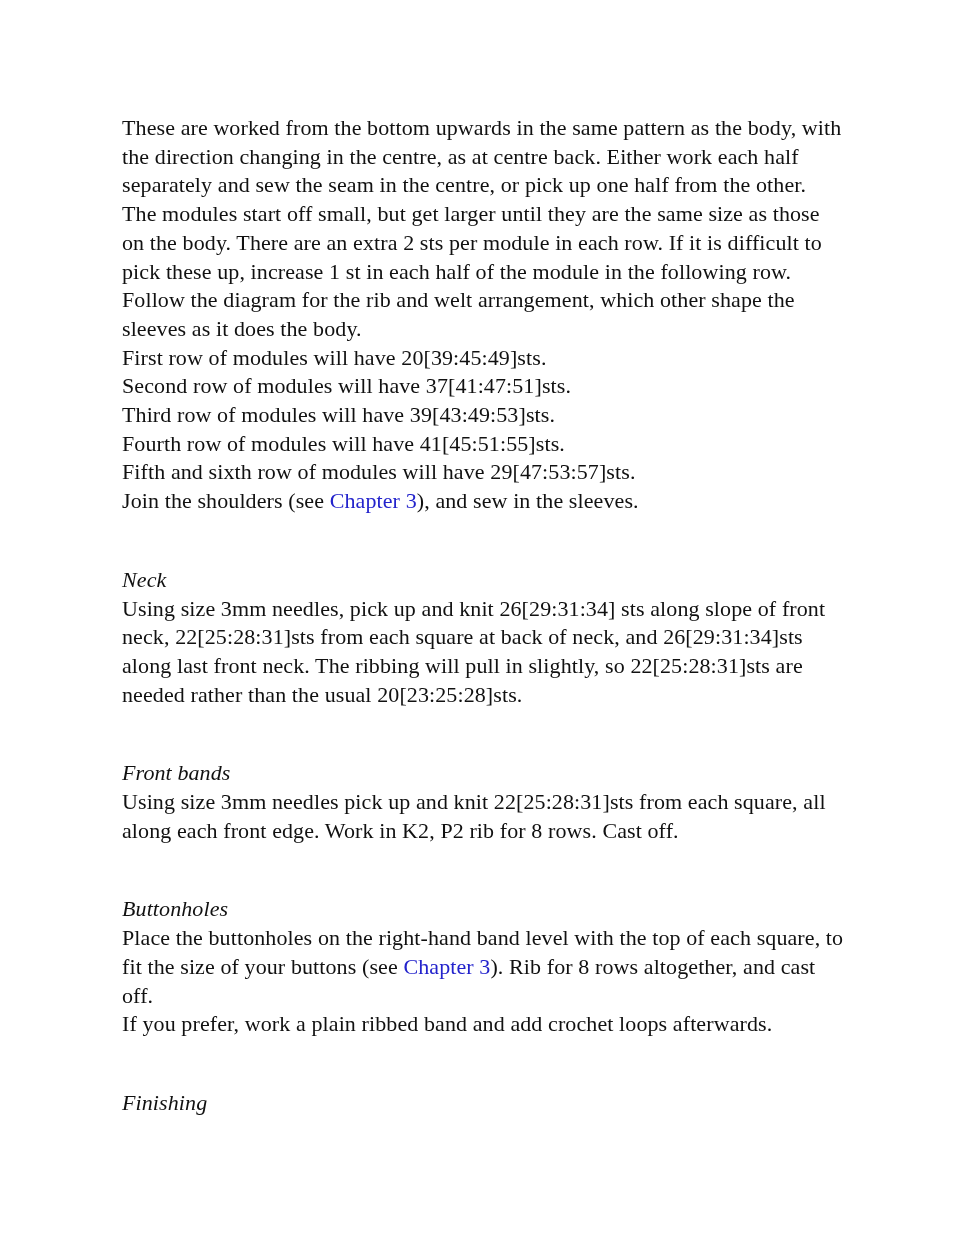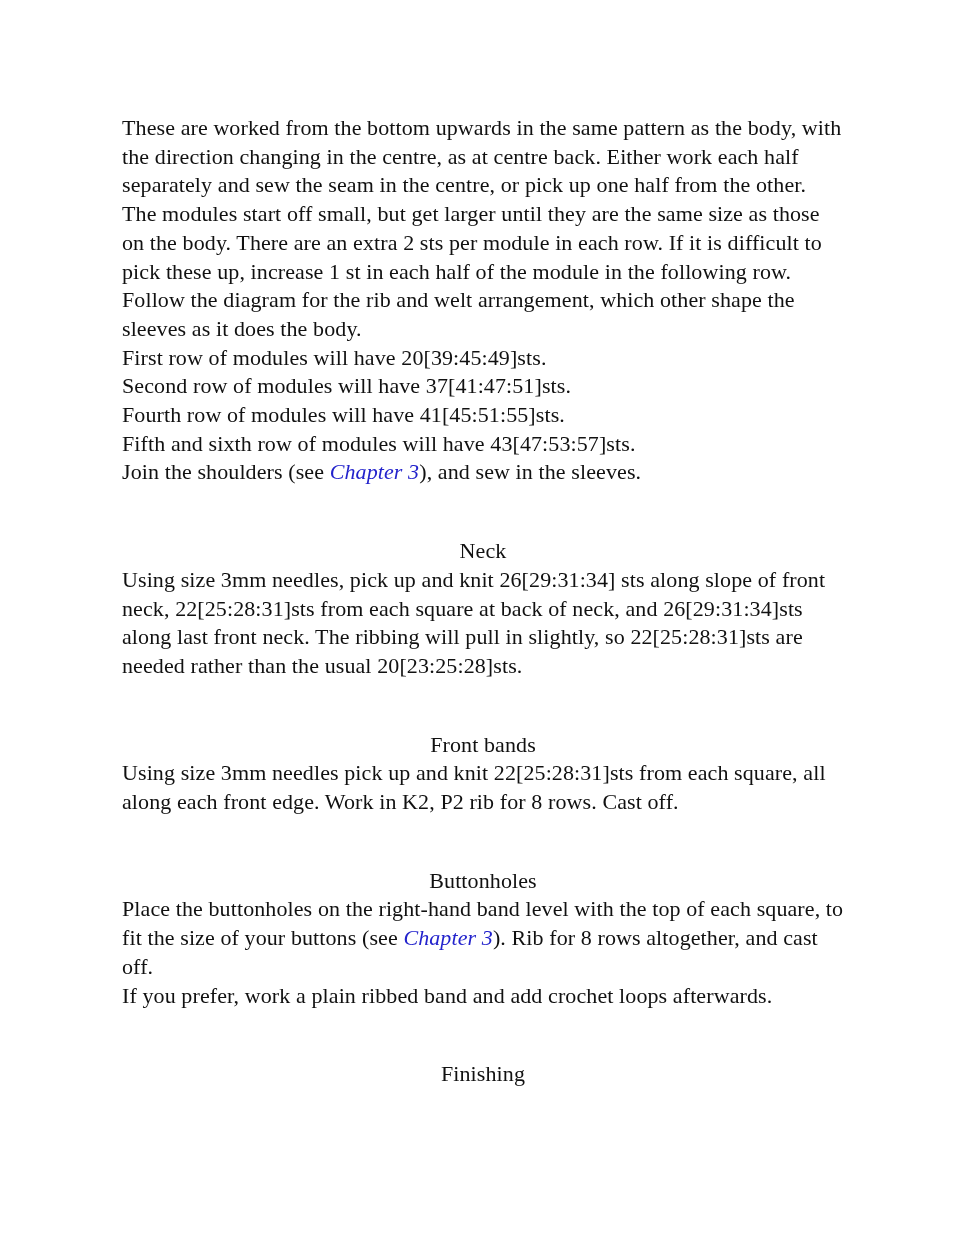--- a/index.html
+++ b/index.html
@@ -25,42 +25,42 @@
     margin: 0;
     font-size: 22px;
     line-height: 28.7px;
     letter-spacing: 0.1px;
   }
   h2.section-heading {
     margin: 50px 0 0 0;
     font-size: 22px;
     line-height: 28.7px;
     font-weight: normal;
+    font-style: italic;
     letter-spacing: 0.1px;
-    text-align: center;
   }
   a.chapter-link {
     color: var(--link-color);
     text-decoration: none;
     cursor: pointer;
-    font-style: italic;
   }
 </style>
 </head>
 <body>
 
 <div class="page">
   <div class="content">
     <div>
         <p class="para"><span>These are worked from the bottom upwards in the same pattern as the body, with the direction changing in the centre, as at centre back. Either work each half separately and sew the seam in the centre, or pick up one half from the other. The modules start off small, but get larger until they are the same size as those on the body. There are an extra 2 sts per module in each row. If it is difficult to pick these up, increase 1 st in each half of the module in the following row.</span></p>
         <p class="para"><span>Follow the diagram for the rib and welt arrangement, which other shape the sleeves as it does the body.</span></p>
         <p class="para"><span>First row of modules will have 20[39:45:49]sts.</span></p>
         <p class="para"><span>Second row of modules will have 37[41:47:51]sts.</span></p>
+        <p class="para"><span>Third row of modules will have 39[43:49:53]sts.</span></p>
         <p class="para"><span>Fourth row of modules will have 41[45:51:55]sts.</span></p>
-        <p class="para"><span>Fifth and sixth row of modules will have 43[47:53:57]sts.</span></p>
+        <p class="para"><span>Fifth and sixth row of modules will have 29[47:53:57]sts.</span></p>
         <p class="para"><span>Join the shoulders (see </span><a class="chapter-link" href="#">Chapter 3</a><span>), and sew in the sleeves.</span></p>
       </div>
     <div>
         <section>
           <h2 class="section-heading">Neck</h2>
           <p class="para"><span>Using size 3mm needles, pick up and knit 26[29:31:34] sts along slope of front neck, 22[25:28:31]sts from each square at back of neck, and 26[29:31:34]sts along last front neck. The ribbing will pull in slightly, so 22[25:28:31]sts are needed rather than the usual 20[23:25:28]sts.</span></p>
         </section>
         <section>
           <h2 class="section-heading">Front bands</h2>
           <p class="para"><span>Using size 3mm needles pick up and knit 22[25:28:31]sts from each square, all along each front edge. Work in K2, P2 rib for 8 rows. Cast off.</span></p>

